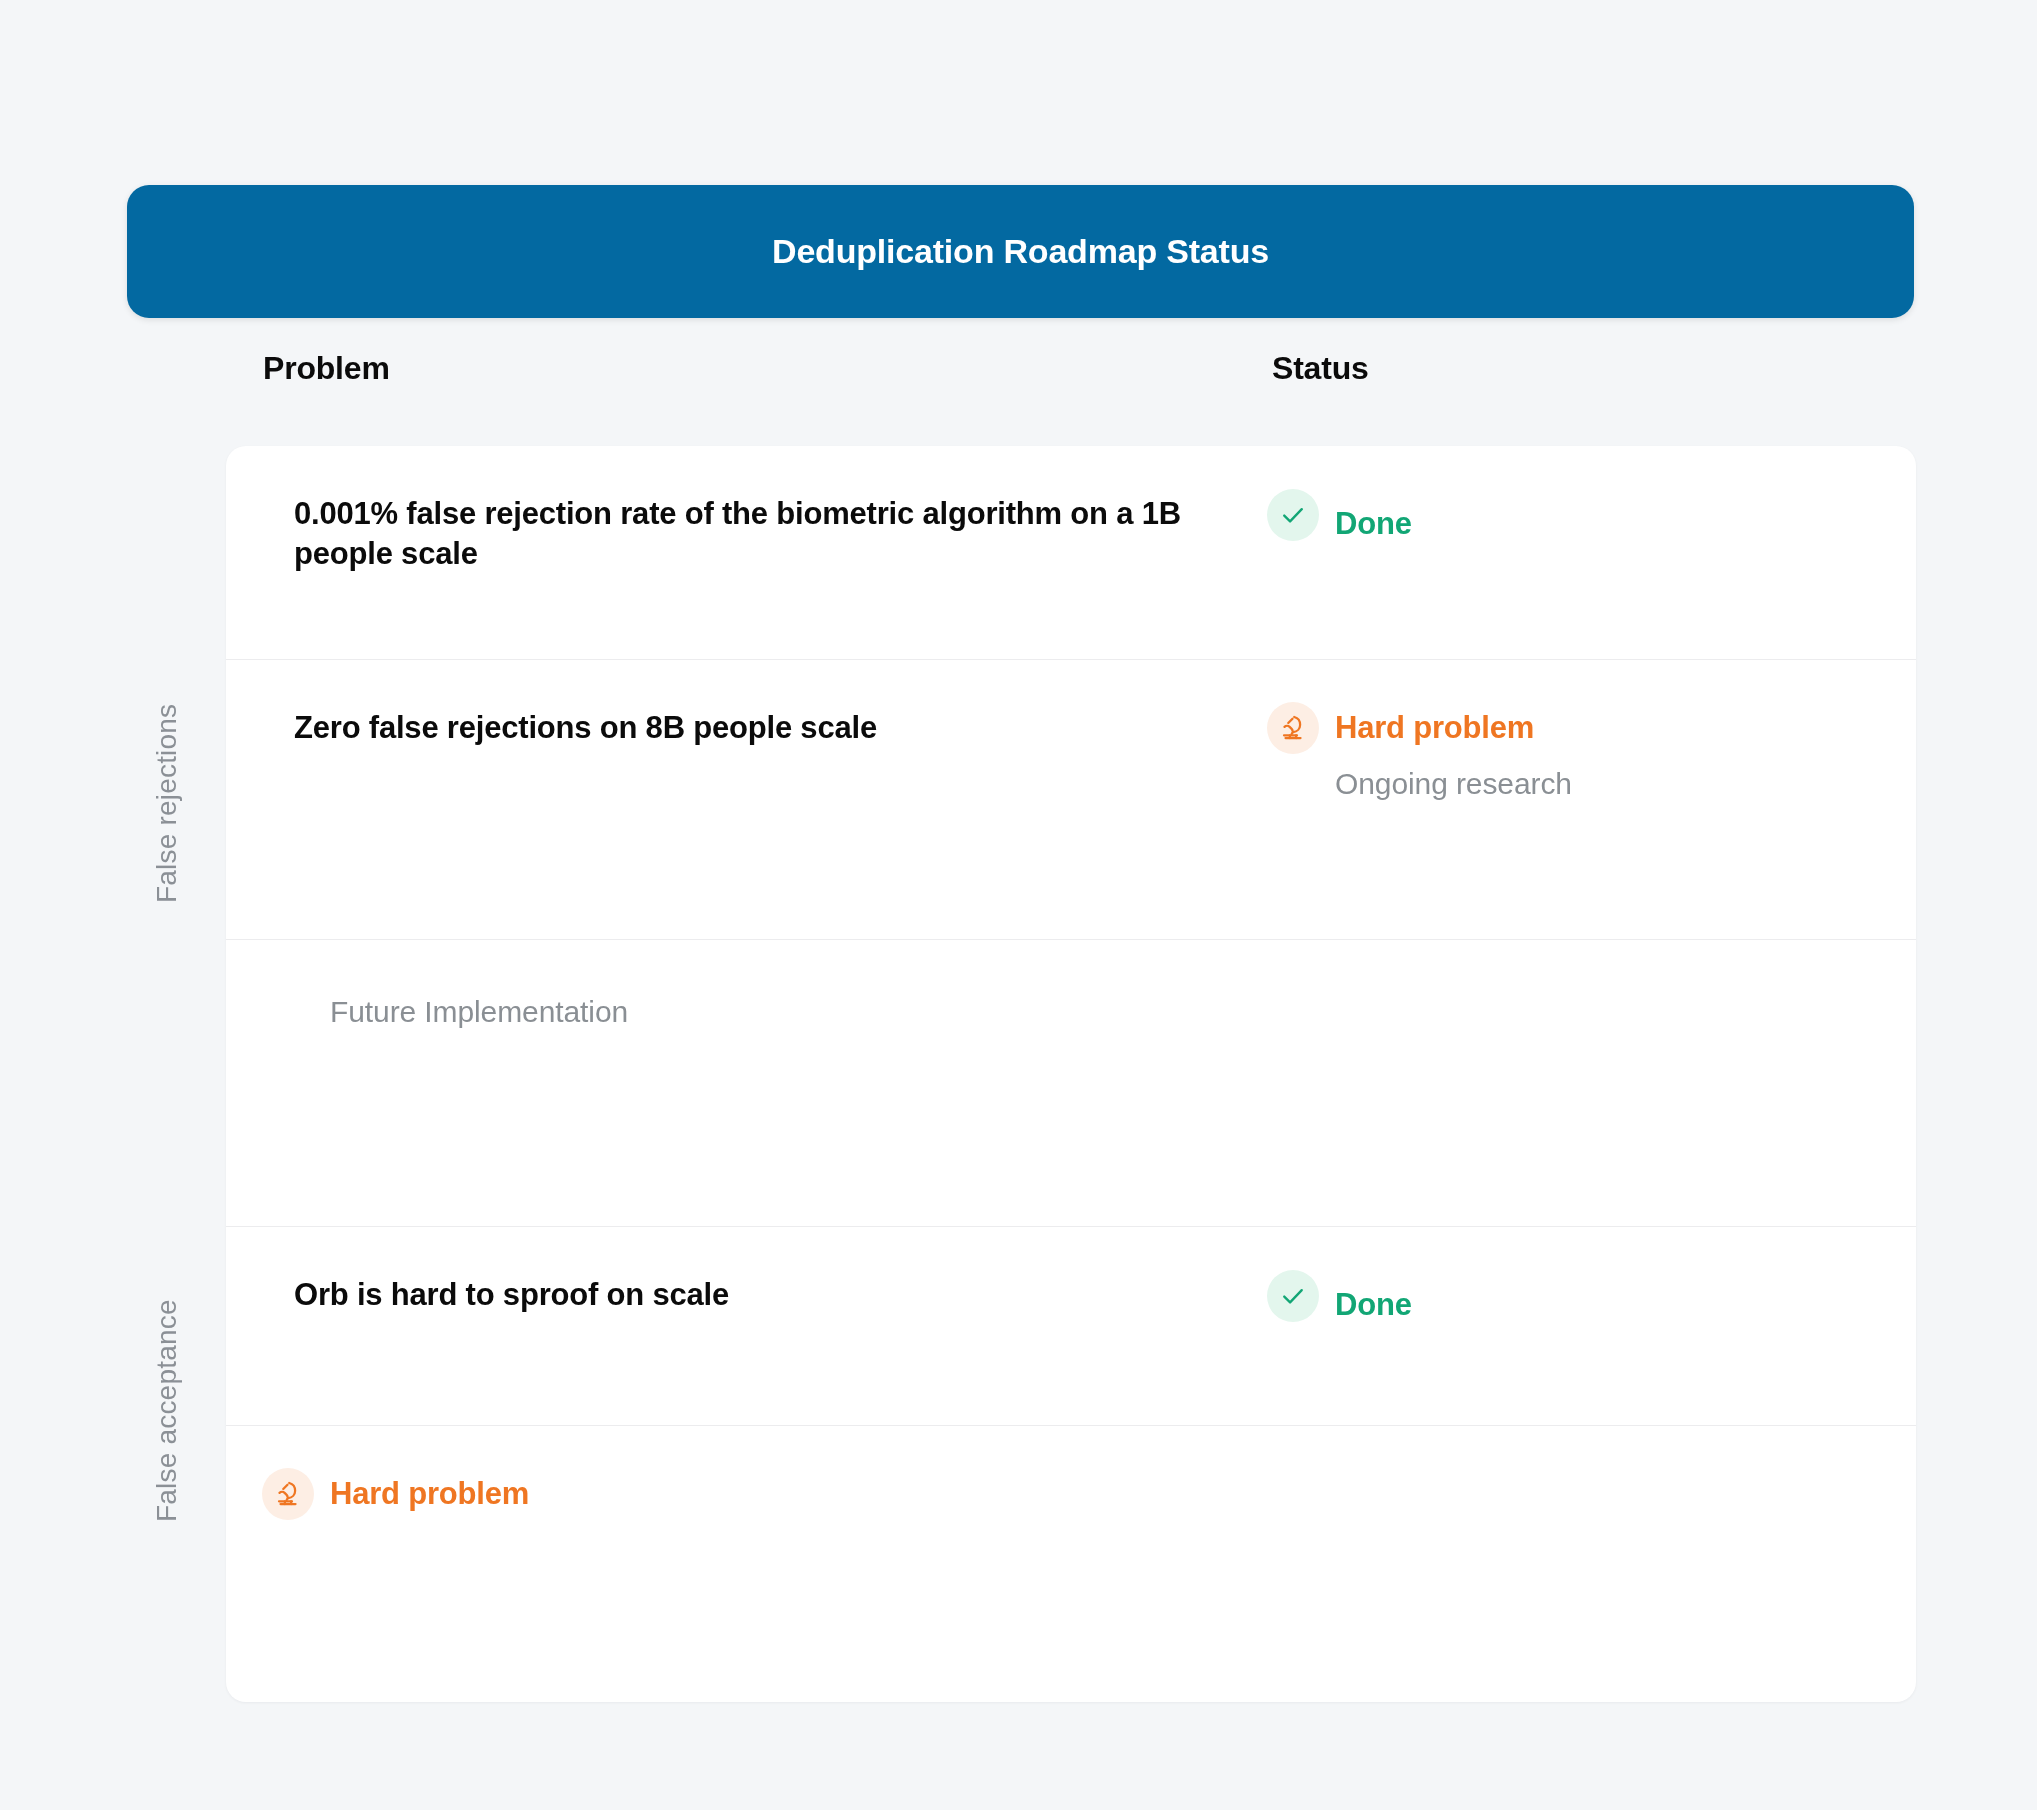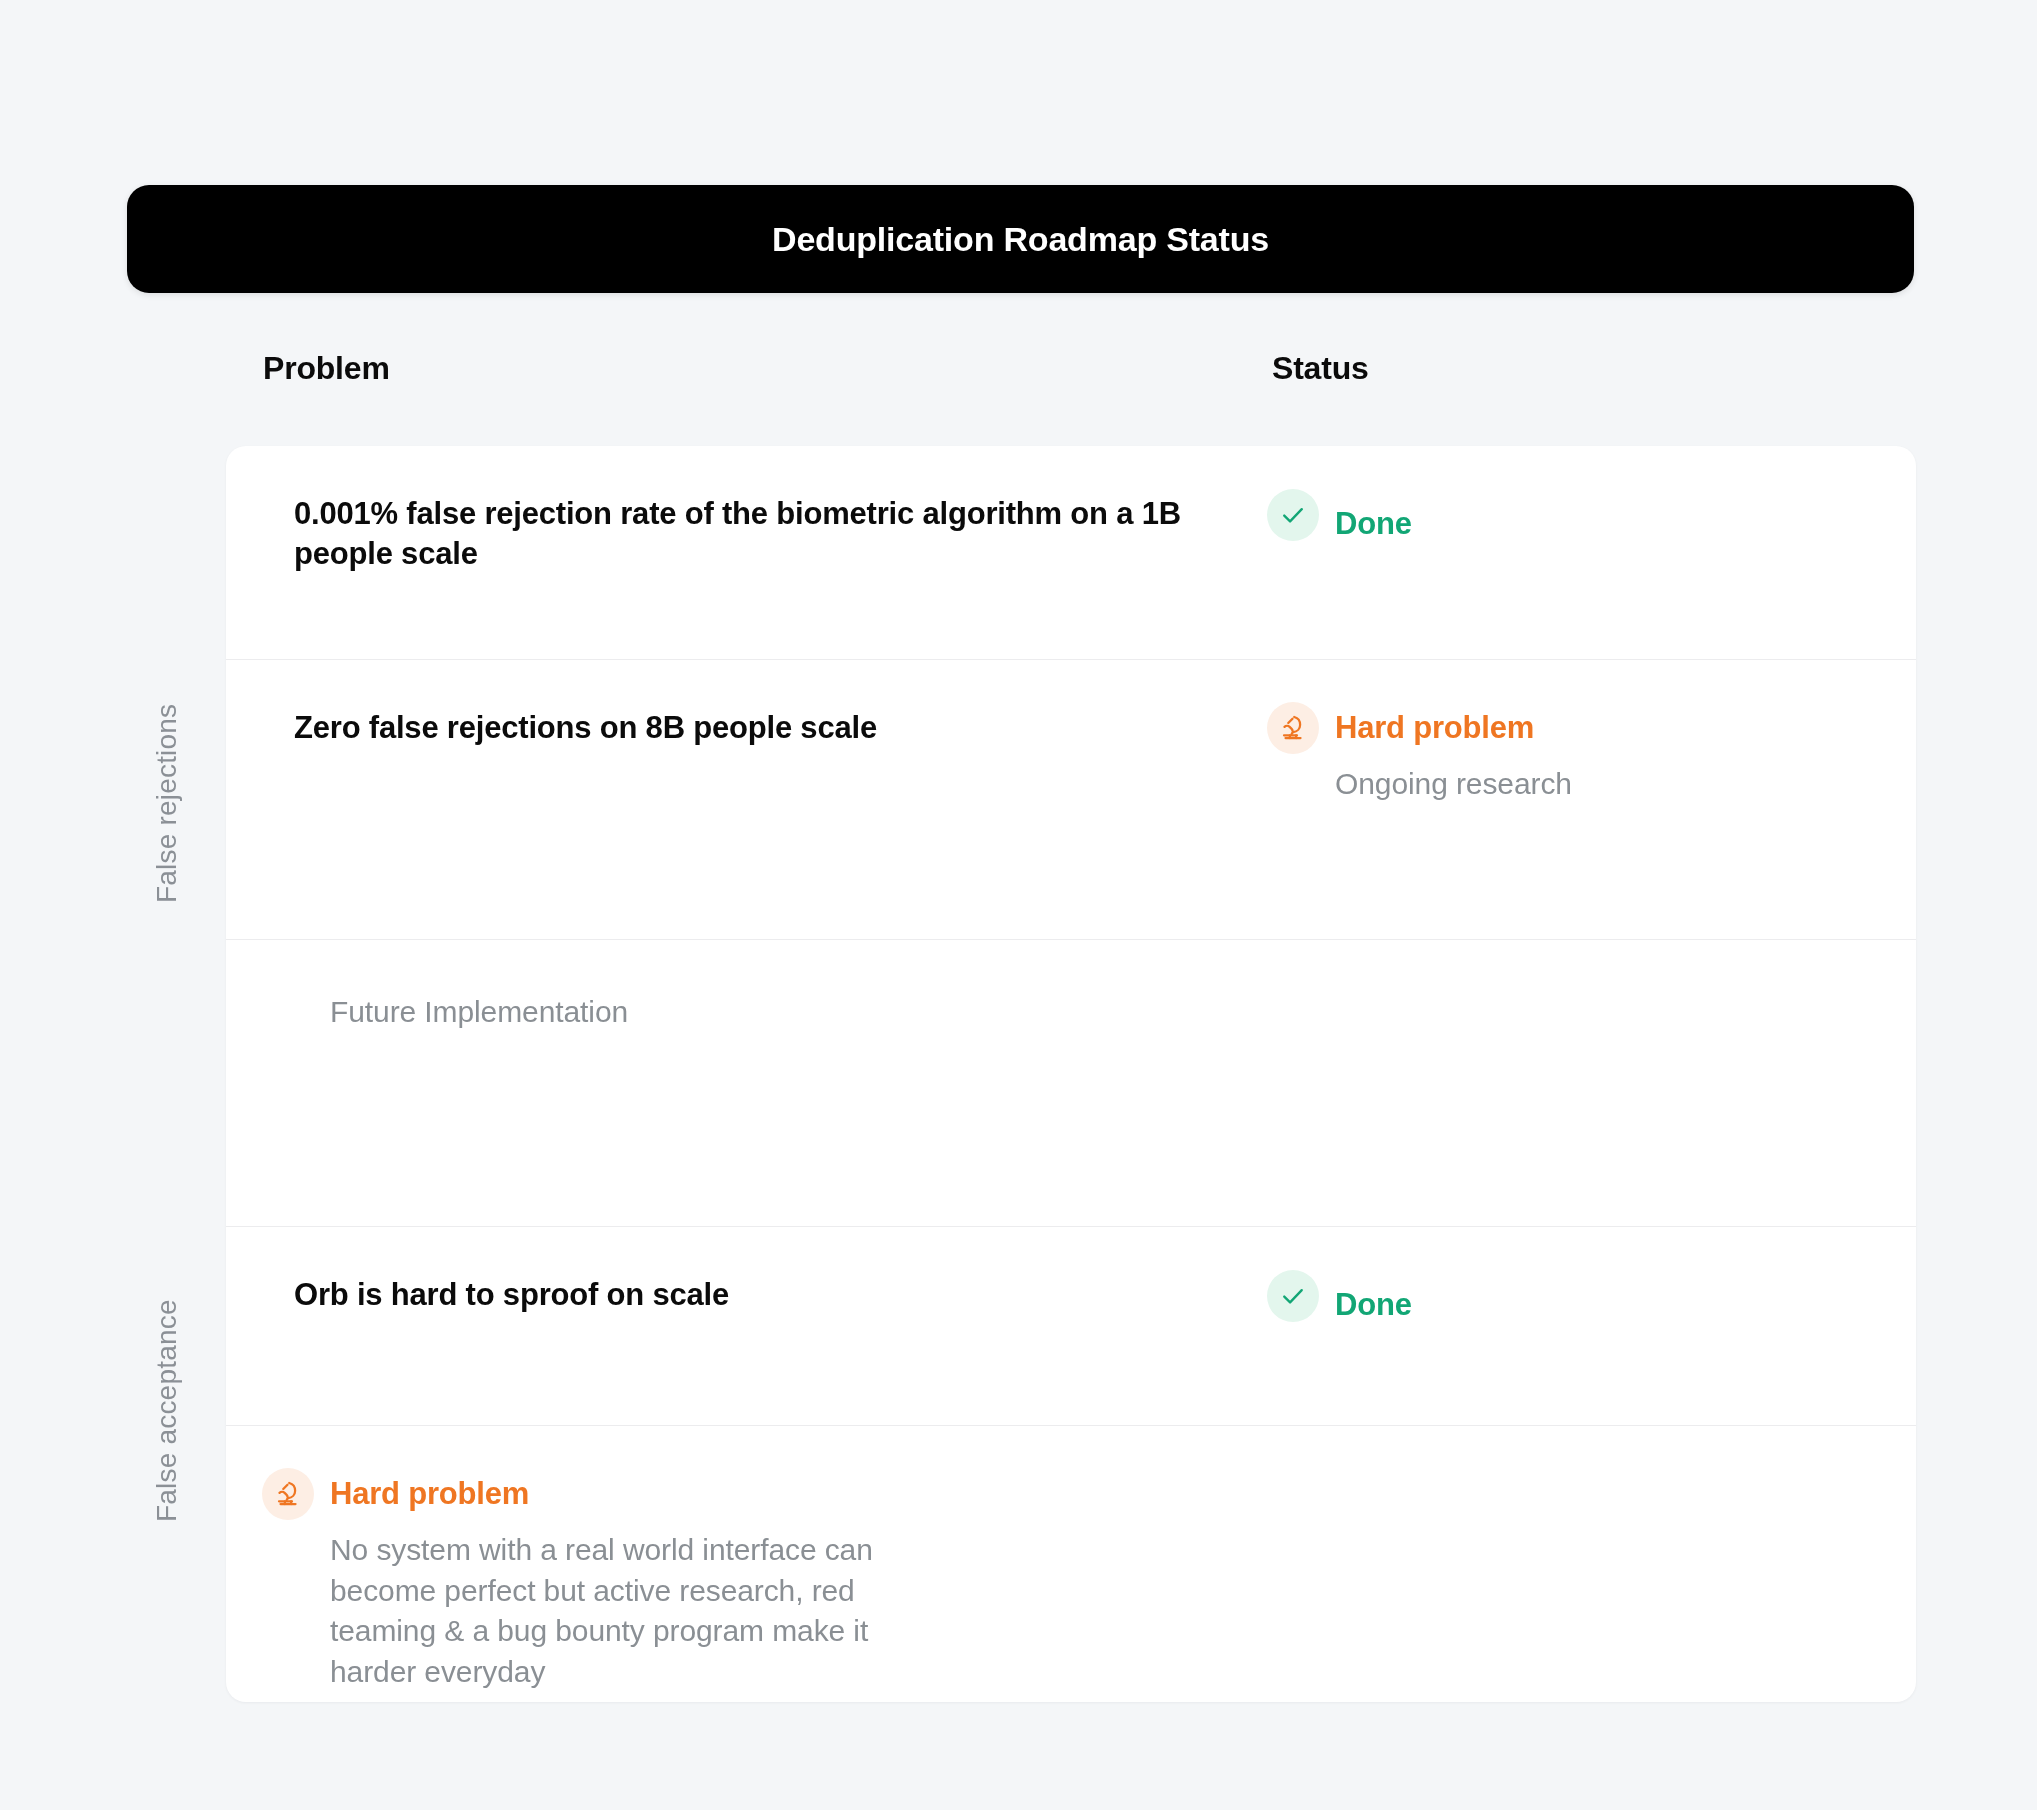--- a/index.html
+++ b/index.html
@@ -19,22 +19,22 @@
     background: #f4f6f8;
     overflow: hidden;
   }
 
   
   .title-bar {
     position: absolute;
     left: 127px;
     top: 185px;
     width: 1787px;
-    height: 108px;
-    background: #000000;
+    height: 133px;
+    background: #0369a1;
     border-radius: 22px;
     display: flex;
     align-items: center;
     justify-content: center;
     box-shadow: 0 2px 6px rgba(0,0,0,0.10);
   }
   .title-bar-text {
     color: #ffffff;
     font-size: 34px;
     font-weight: bold;
@@ -252,19 +252,18 @@
               <path d="M9.5 20v-2.2"></path>
               <path d="M14.5 20v-2.2"></path>
               <path d="M4.8 17.8h10.4"></path>
               <path d="M13 3.2c3 .8 4.7 3.4 4.7 6.2 0 3.2-2.4 5.6-5.5 5.9"></path>
               <path d="M11.6 4.6 8.2 8"></path>
               <path d="M5.2 11.1a2.9 2.9 0 0 1 4.1 0l1.6 1.6a2.9 2.9 0 0 1 0 4.1"></path>
             </svg>
           </span>
           <span class="status-label hard">Hard problem</span>
         </div>
-        <div class="status-note">No system with a real world interface can become perfect but active research, red teaming &amp; a bug bounty program make it harder everyday</div>
       </div>
     </div>
 
   </div>
 </div>
 
 
 </body></html>

